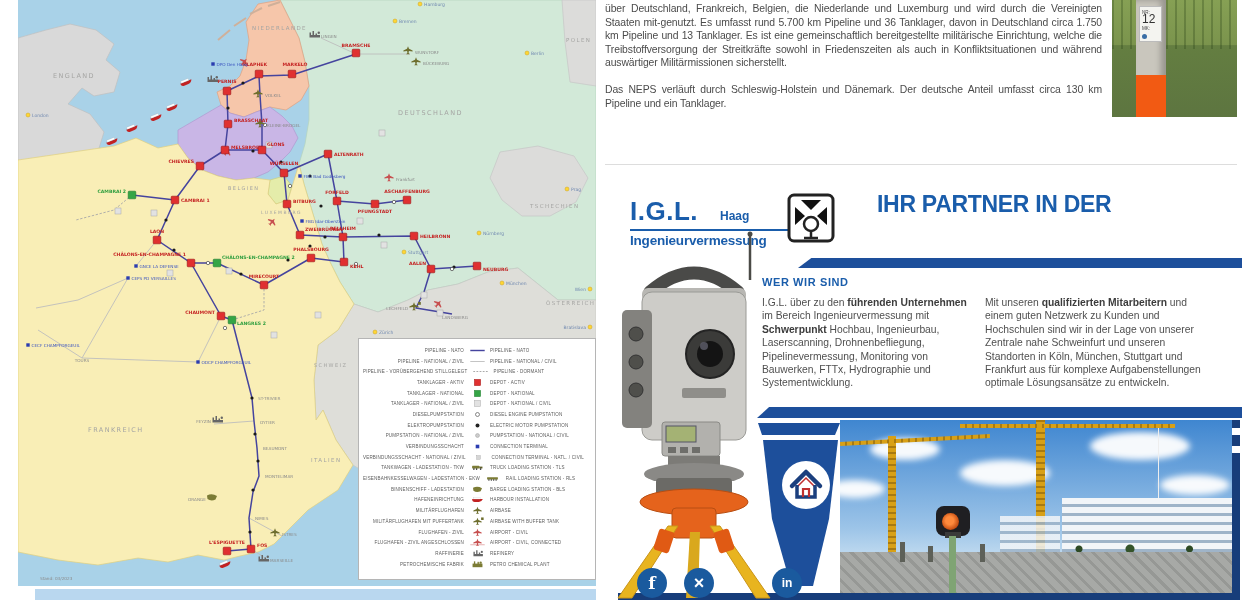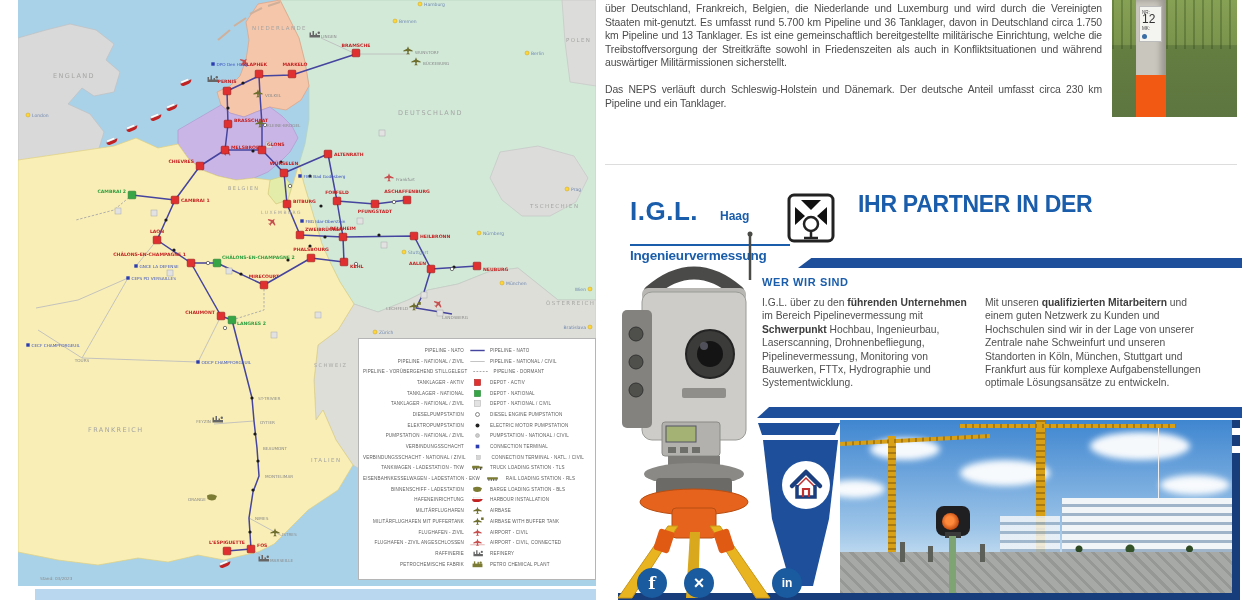--- a/index.html
+++ b/index.html
@@ -45,26 +45,26 @@
   .post{position:absolute;left:24px;top:0;width:30px;height:117px;background:#c9c6bd;
     box-shadow:inset -5px 0 6px rgba(0,0,0,.25);}
   .post-band{position:absolute;left:0;bottom:0;width:100%;height:42px;background:#f25a13;}
   .post-label{position:absolute;left:3px;top:6px;width:23px;height:36px;background:#f4f4f0;
     border:0.5px solid #bbb;font-size:4.6px;color:#444;padding:2px;box-sizing:border-box;line-height:7px;}
   .post-label .nr-val{font-size:12px;color:#333;}
   .post-logo{display:inline-block;width:5px;height:5px;border-radius:50%;background:#3a6ea5;margin-top:2px;}
   .divider{position:absolute;left:0;top:164px;width:632px;border:none;border-top:1px solid #ddd;margin:0;}
   
   .logo-block{position:absolute;left:25px;top:196px;width:160px;color:#1a5dab;}
-  .logo-top{display:flex;align-items:baseline;border-bottom:2.5px solid #1a5dab;padding-bottom:17px;}
+  .logo-top{display:flex;align-items:baseline;border-bottom:2.5px solid #1a5dab;padding-bottom:2px;}
   .logo-igl{font-size:26px;font-weight:800;letter-spacing:0.5px;}
   .logo-gmbh{font-size:12px;font-weight:700;margin-left:22px;}
   .logo-sub{font-size:13.5px;font-weight:700;margin-top:2px;letter-spacing:-0.2px;}
   .logo-icon{position:absolute;left:182px;top:190px;}
-  .headline{position:absolute;left:253px;top:190px;width:380px;color:#1a5dab;font-size:23px;
+  .headline{position:absolute;left:272px;top:190px;width:380px;color:#1a5dab;font-size:23px;
             font-weight:800;line-height:29px;letter-spacing:-0.3px;}
   .bar1{position:absolute;left:193px;top:258px;width:444px;height:10px;background:#1d4f9b;
         clip-path:polygon(3% 0,100% 0,100% 100%,0 100%);}
   .wws{position:absolute;left:157px;top:276px;color:#1a5dab;font-size:11px;font-weight:800;letter-spacing:0.6px;}
   .col{position:absolute;top:296px;color:#4f4f4f;font-size:10.3px;line-height:13.4px;}
   .col1{left:157px;width:214px;}
   .col2{left:380px;width:230px;}
   .col .b{font-weight:bold;color:#3c3c3c;}
   .bar2{position:absolute;left:152px;top:407px;width:485px;height:11px;background:#1d4f9b;
         clip-path:polygon(2.5% 0,100% 0,100% 100%,0 100%);}
@@ -605,21 +605,21 @@
           </span>
           <span class="lg-en">PETRO CHEMICAL PLANT</span>
         </div>
       </div>
     <div class="strip-left"></div>
   </section>
 
   <section class="page-right">
     <div class="article">
       <p>über Deutschland, Frankreich, Belgien, die Niederlande und Luxemburg und wird durch die Vereinigten Staaten mit-genutzt. Es umfasst rund 5.700 km Pipeline und 36 Tanklager, davon in Deutschland circa 1.750 km Pipeline und 13 Tanklager. Es ist eine gemeinschaftlich bereitgestellte militärische Einrichtung, welche die Treibstoffversorgung der Streitkräfte sowohl in Friedenszeiten als auch in Konfliktsituationen und während auswärtiger Militärmissionen sicherstellt.</p>
-      <p>Das NEPS verläuft durch Schleswig-Holstein und Dänemark. Der deutsche Anteil umfasst circa 230 km Pipeline und ein Tanklager.</p>
+      <p>Das NEPS verläuft durch Schleswig-Holstein und Dänemark. Der deutsche Anteil umfasst circa 130 km Pipeline und ein Tanklager.</p>
     </div>
 
     <div class="marker-photo">
       <div class="post">
         <div class="post-band"></div>
         <div class="post-label">
           <span>NR:</span>
           <span class="nr-val">12</span><br>
           <span>MK:</span><br>
           <span class="post-logo"></span>
@@ -643,21 +643,21 @@
         <path d="M8,14 L18,23 L8,32 Z" fill="#111"></path>
         <path d="M40,14 L30,23 L40,32 Z" fill="#111"></path>
         <circle cx="24" cy="31" r="7" fill="#fff" stroke="#222" stroke-width="2.5"></circle>
         <path d="M24,38 L24,45 M17,45 L31,45" stroke="#222" stroke-width="2.5" fill="none"></path>
       </svg>
       <div class="headline">
         <div>IHR PARTNER IN DER</div>
       </div>
       <div class="bar1"></div>
       <div class="wws">WER WIR SIND</div>
-      <div class="col col1"><span>I.G.L. über zu den </span><span class="b">führenden Unternehmen</span><span> im Bereich Pipelinevermessung mit </span><span class="b">Schwerpunkt</span><span> Hochbau, Ingenieurbau, Laserscanning, Drohnenbefliegung, Pipelinevermessung, Monitoring von Bauwerken, FTTx, Hydrographie und Systementwicklung.</span></div>
+      <div class="col col1"><span>I.G.L. über zu den </span><span class="b">führenden Unternehmen</span><span> im Bereich Ingenieurvermessung mit </span><span class="b">Schwerpunkt</span><span> Hochbau, Ingenieurbau, Laserscanning, Drohnenbefliegung, Pipelinevermessung, Monitoring von Bauwerken, FTTx, Hydrographie und Systementwicklung.</span></div>
       <div class="col col2"><span>Mit unseren </span><span class="b">qualifizierten Mitarbeitern</span><span> und einem guten Netzwerk zu Kunden und Hochschulen sind wir in der Lage von unserer Zentrale nahe Schweinfurt und unseren Standorten in Köln, München, Stuttgart und Frankfurt aus für komplexe Aufgabenstellungen optimale Lösungsansätze zu entwickeln.</span></div>
       <div class="bar2"></div>
 
       <svg class="ribbon" width="100" height="180" viewBox="0 0 100 180">
         <polygon points="8,4 90,4 85,16 12,16" fill="#1d4f9b"></polygon>
         <polygon points="13,21 88,21 79,100 63,167 41,167 22,100" fill="#1d4f9b"></polygon>
         <g style="cursor:pointer">
           <circle cx="56" cy="66" r="24" fill="#fff"></circle>
           <path d="M42,67 L56,53 L70,67" stroke="#1b3f7e" stroke-width="4.5" fill="none" stroke-linecap="round" stroke-linejoin="round"></path>
           <path d="M46,69 L56,59 L66,69" stroke="#c03030" stroke-width="1.5" fill="none"></path>

